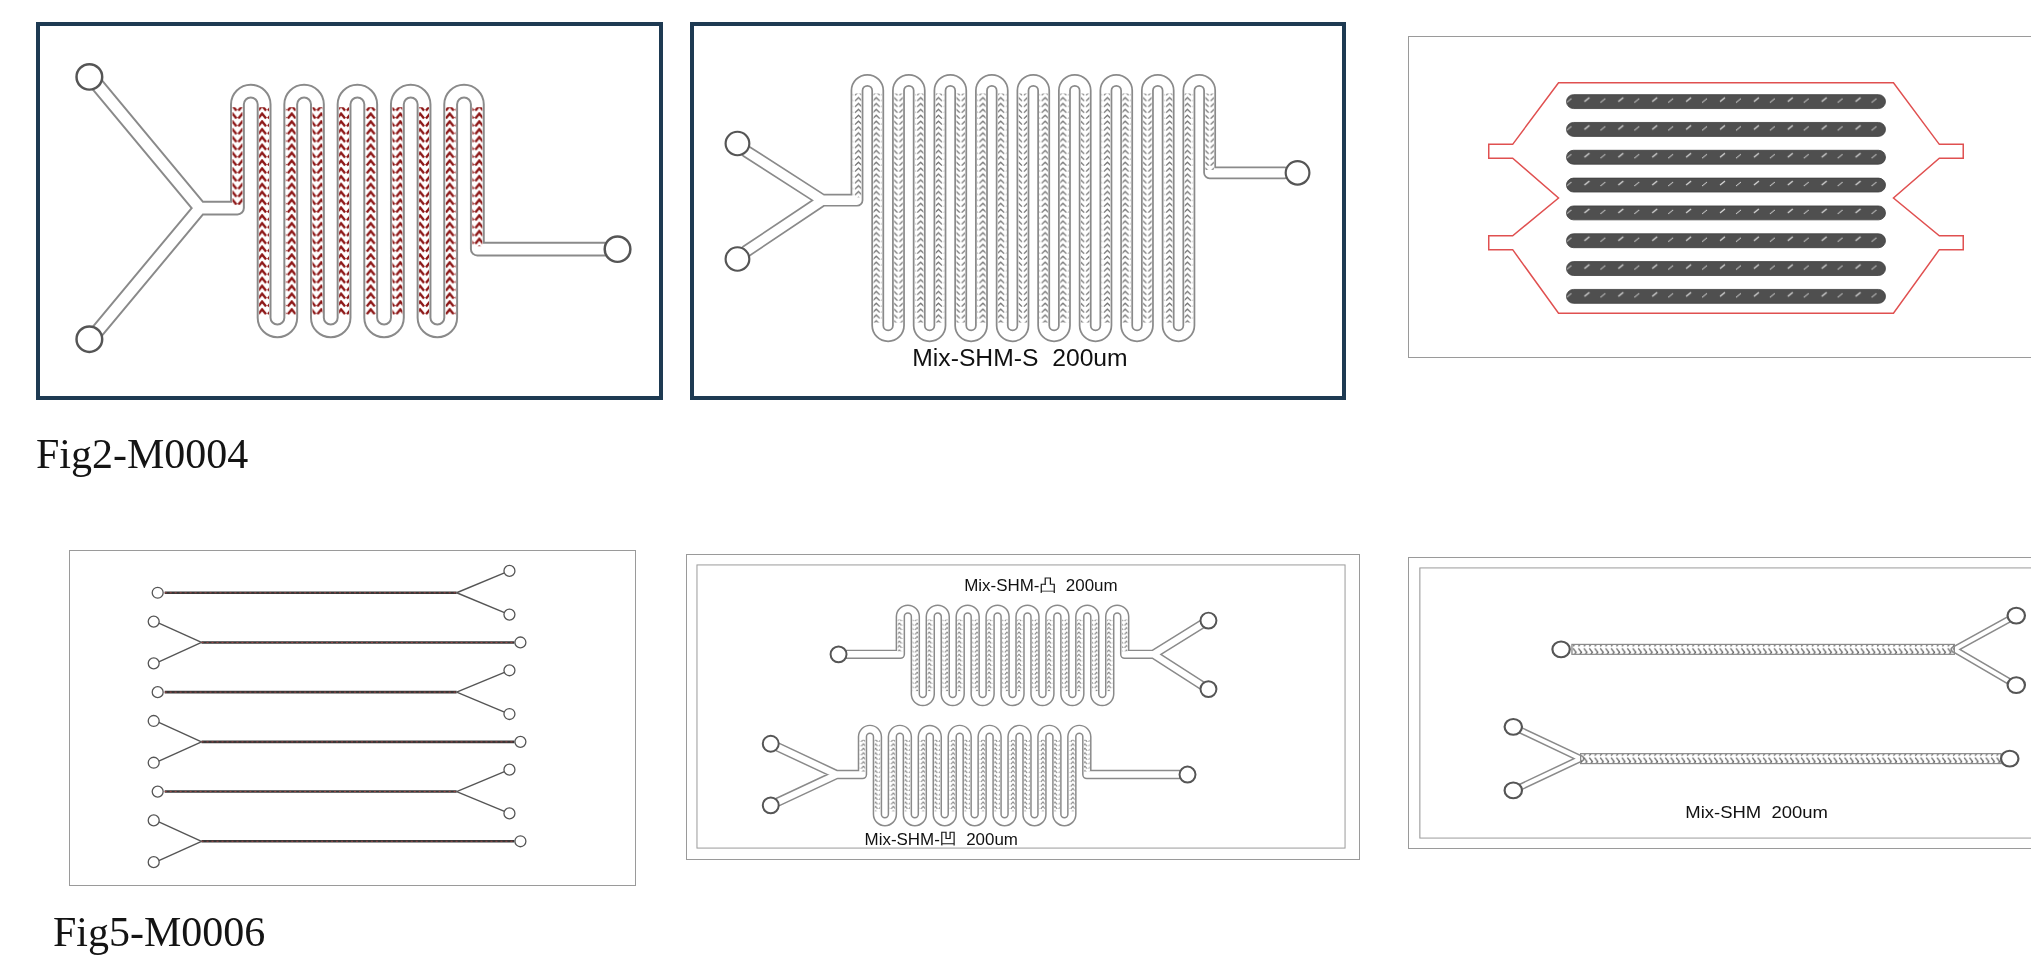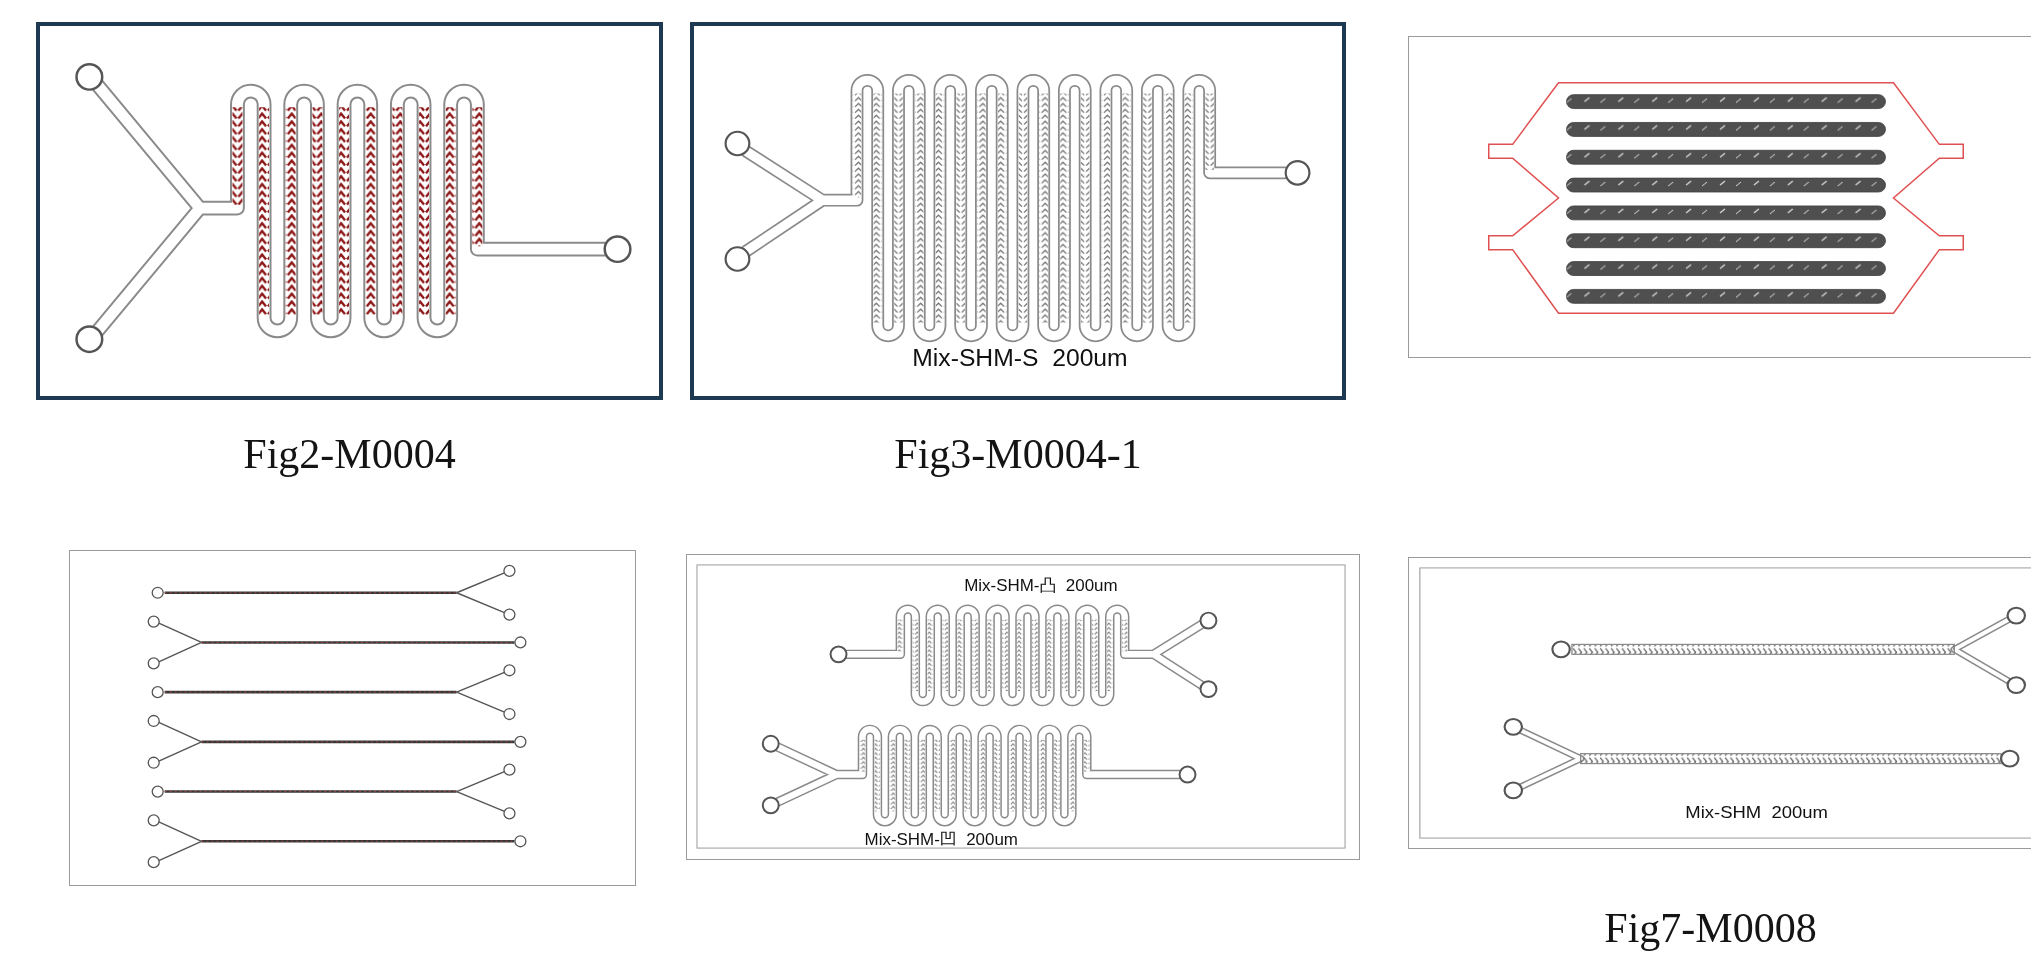--- a/index.html
+++ b/index.html
@@ -2,21 +2,21 @@
 <html><head>
 <meta charset="utf-8">
 <style>
   html,body{margin:0;padding:0;background:#ffffff;}
   #stage{position:relative;width:2031px;height:962px;background:#fff;overflow:hidden;
          font-family:"Liberation Serif",serif;}
   .panel{position:absolute;box-sizing:border-box;background:#fff;}
   .panel-dark{border:4px solid #1e3a52;}
   .panel-light{border:1px solid #9a9a9a;margin-left:16px;}
   .panel svg{display:block;width:100%;height:100%;}
-  .caption{position:absolute;text-align:center;font-size:42px;color:#141414;
+  .caption{position:absolute;font-size:42px;color:#141414;
            font-family:"Liberation Serif",serif;white-space:nowrap;}
 </style>
 </head>
 <body>
 
 <div id="stage">
 
   <div class="panel panel-dark" style="left: 36px; top: 22px; width: 627px; height: 378px; border-color: rgb(30, 58, 82);">
     <svg viewBox="0 0 627 378" preserveAspectRatio="none">
       <defs>
@@ -243,16 +243,15 @@
           <path d="M96,170 L158,202 M96,234 L158,202" fill="none" stroke="#ffffff" stroke-width="4" stroke-linecap="round" stroke-linejoin="round"></path>
           <rect x="158" y="197" width="387" height="10" fill="url(#p-herr7)" stroke="#8a8a8a" stroke-width="1.2"></rect>
           <circle cx="96" cy="170" r="8" fill="#ffffff" stroke="#555555" stroke-width="2"></circle>
           <circle cx="96" cy="234" r="8" fill="#ffffff" stroke="#555555" stroke-width="2"></circle>
           <circle cx="553" cy="202" r="8" fill="#ffffff" stroke="#555555" stroke-width="2"></circle>
         </g>
       </svg>
   </div>
 
   <div class="caption" style="left:36px;top:430px;width:627px">Fig2-M0004</div>
-  <div class="caption" style="left:690px;top:430px;width:656px">Fig3-M0004-1</div>
-  <div class="caption" style="left:1392px;top:904px;width:637px">Fig7-M0008</div>
+  <div class="caption" style="left:53px;top:908px;width:567px">Fig5-M0006</div>
 
 </div>
 
 </body></html>

